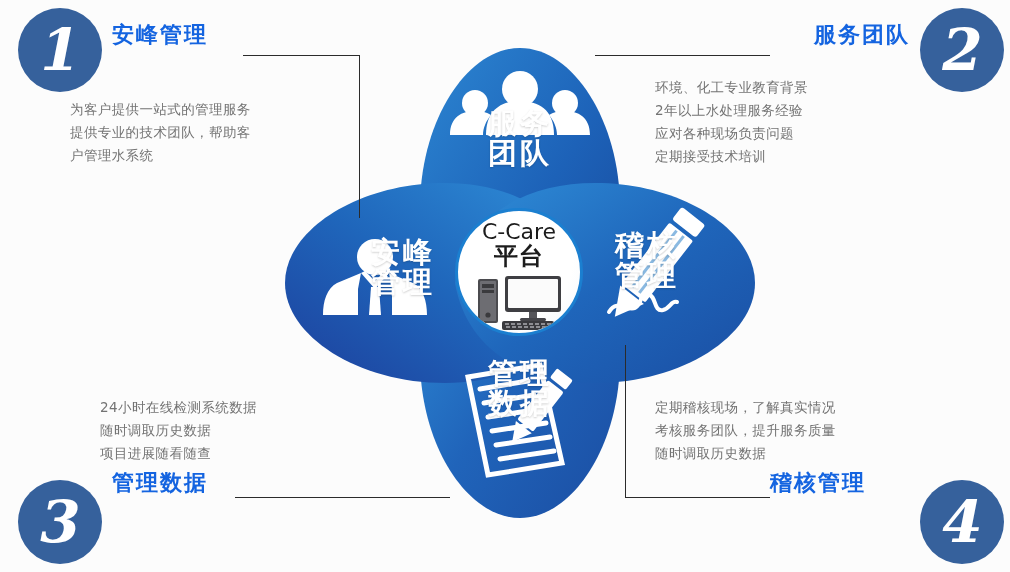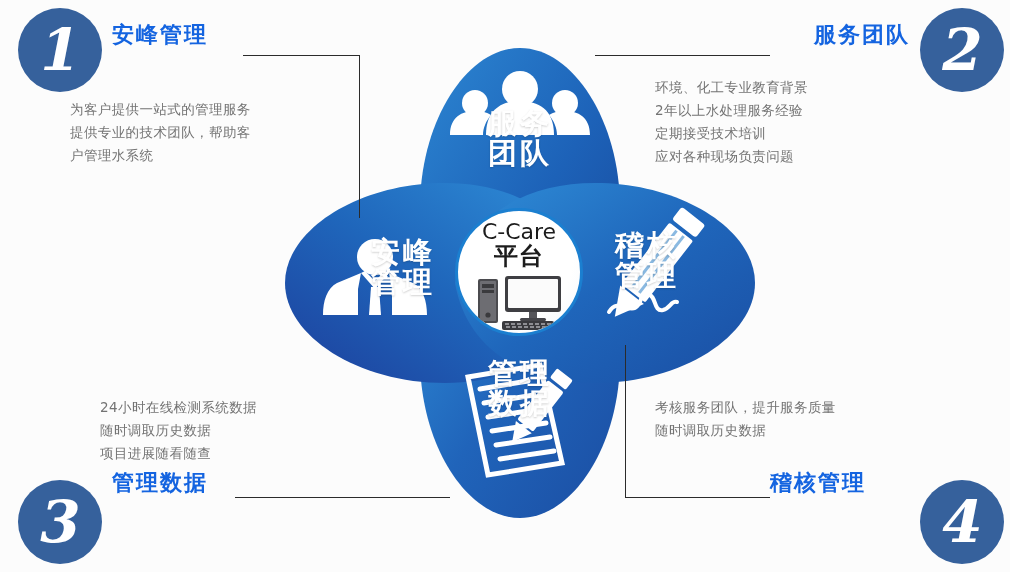--- a/index.html
+++ b/index.html
@@ -283,26 +283,27 @@
   <div class="sec-title t4">稽核管理</div>
 
   <div class="sec-body b1">
       <div>为客户提供一站式的管理服务</div>
       <div>提供专业的技术团队，帮助客</div>
       <div>户管理水系统</div>
     </div>
   <div class="sec-body b2">
       <div>环境、化工专业教育背景</div>
       <div>2年以上水处理服务经验</div>
+      <div>应对各种现场负责问题</div>
       <div>定期接受技术培训</div>
-      <div>应对各种现场负责问题</div>
     </div>
   <div class="sec-body b3">
       <div>24小时在线检测系统数据</div>
       <div>随时调取历史数据</div>
       <div>项目进展随看随查</div>
     </div>
   <div class="sec-body b4">
+      <div>定期稽核现场，了解真实情况</div>
       <div>考核服务团队，提升服务质量</div>
       <div>随时调取历史数据</div>
     </div>
 
 </div>
 
 </body></html>

